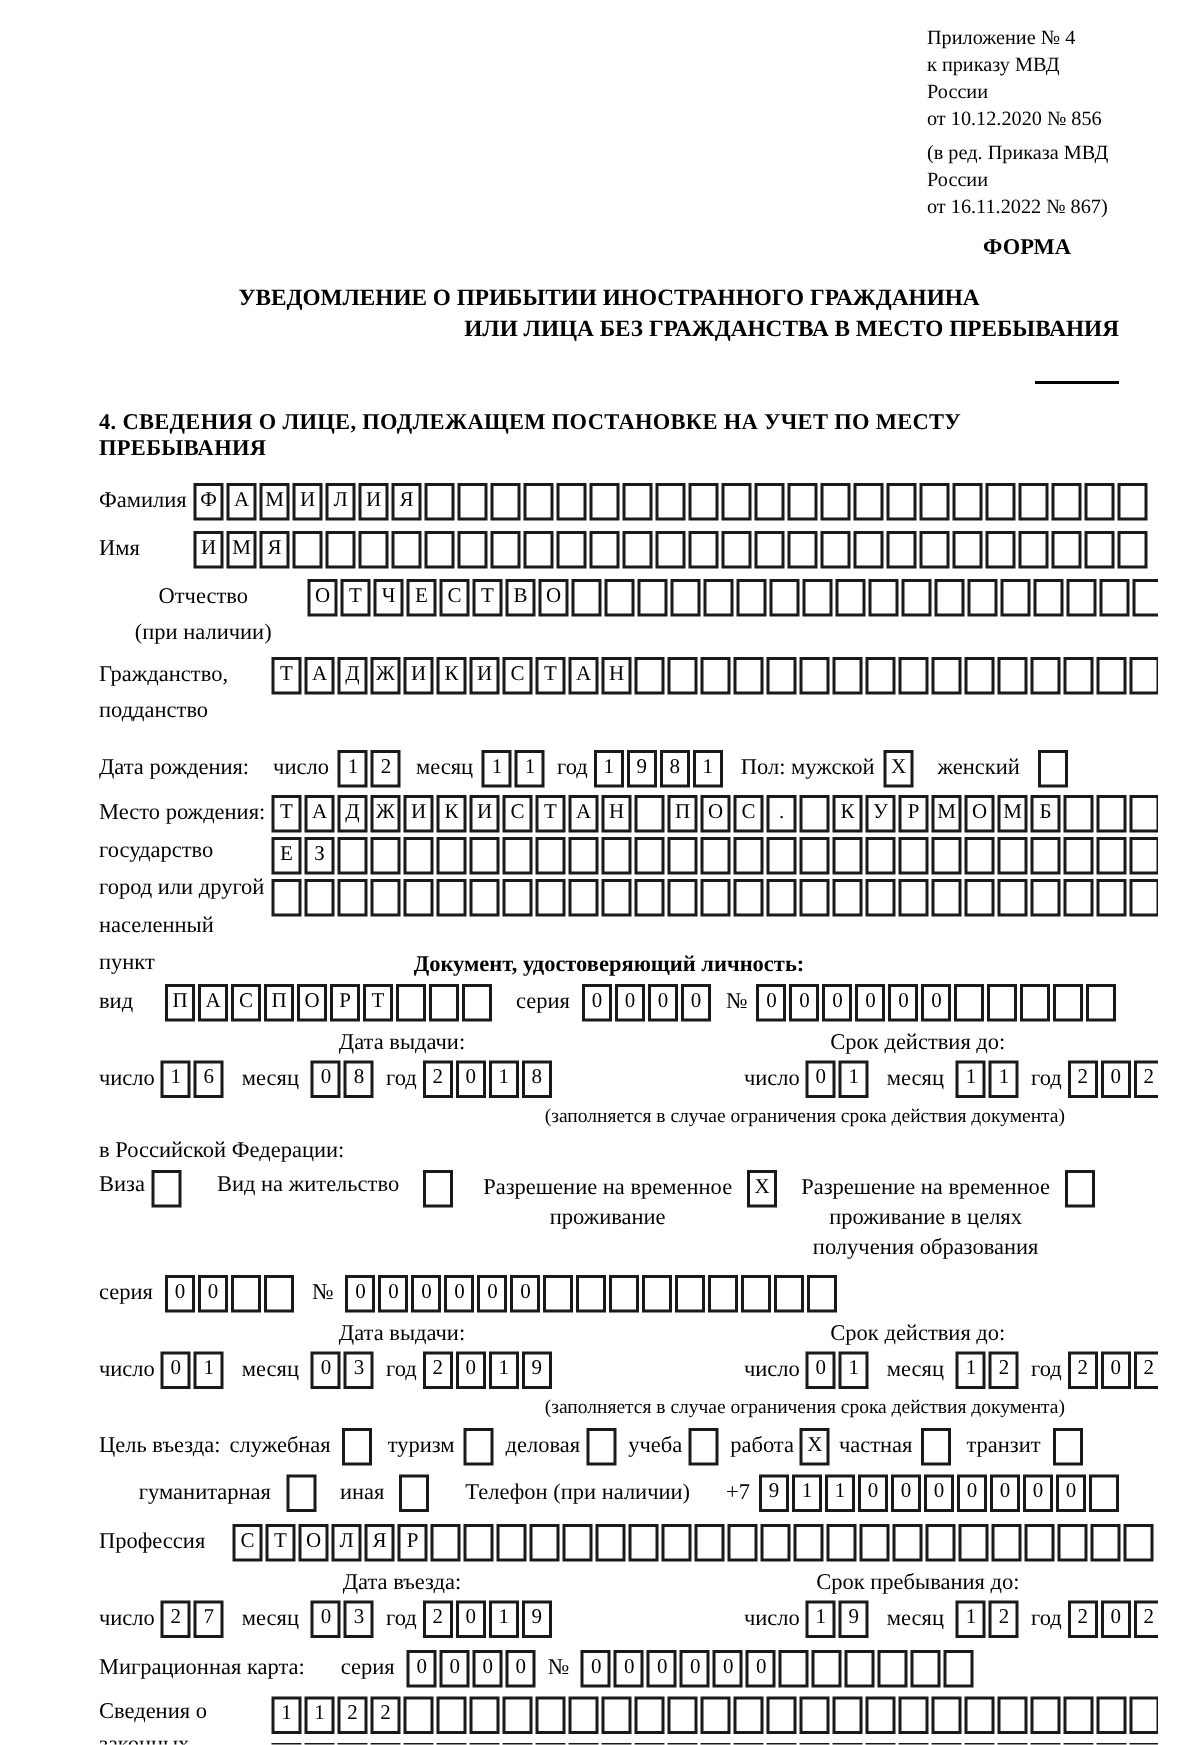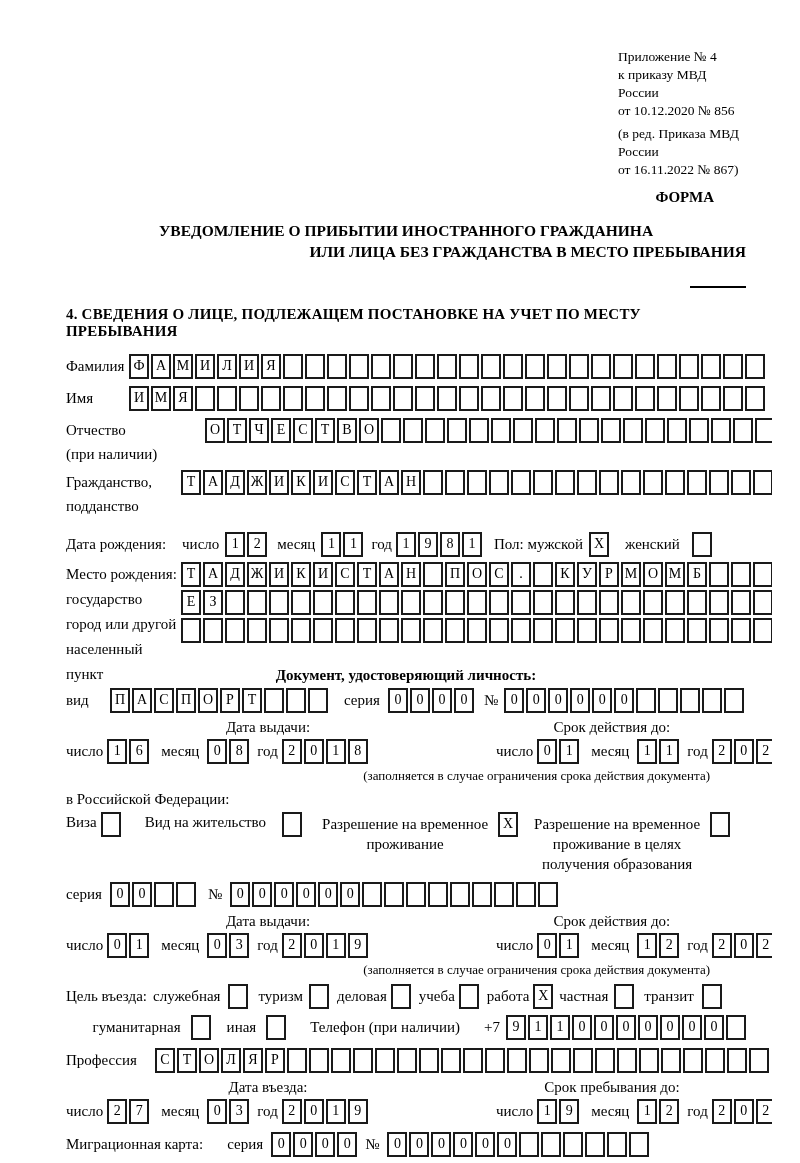--- a/index.html
+++ b/index.html
@@ -1,30 +1,30 @@
 <!DOCTYPE html>
 <html><head>
 <meta charset="utf-8">
 <style>
   html,body{margin:0;padding:0;background:#fff;}
   body{width:800px;height:1163px;color:#000;font-family:"Liberation Serif","DejaVu Serif",serif;}
-  .page{box-sizing:border-box;width:772px;height:1163px;padding:48px 26px 0 66px;overflow:hidden;}
+  .page{box-sizing:border-box;width:772px;height:1163px;padding:16px 26px 0 66px;overflow:hidden;}
   .hdr{margin-left:552px;font-size:13.5px;line-height:18px;}
   .hdr .gap-top{margin-top:5px;}
   .forma{text-align:right;padding-right:32px;font-weight:bold;font-size:15px;margin-top:10px;}
   .title{text-align:center;font-weight:bold;font-size:15.5px;line-height:21px;margin-top:14px;}
   .title .t2wrap{display:flex;justify-content:center;align-items:flex-end;gap:10px;flex-direction:column;}
   .blank-line{display:inline-block;width:56px;border-bottom:2px solid #000;height:14px;}
   .sec-heading{font-weight:bold;font-size:15px;letter-spacing:.2px;margin-top:18px;}
   .row{display:flex;align-items:center;margin-top:7px;}
   .row.top{align-items:flex-start;}
   .lbl{font-size:15px;flex:none;}
   .lbl2{font-size:15px;line-height:24px;flex:none;}
   .lc-63{width:63px;}
-  .lc-139{width:139px;}
+  .lc-139{width:139px;text-align:center;}
   .lc-115{width:115px;}
   .lc-89{width:89px;}
   .boxes{display:flex;gap:2px;flex:none;}
   .cell{box-sizing:border-box;flex:none;width:20px;height:25px;border:2px solid #1a1a1a;
         font-size:14px;line-height:20px;text-align:center;background:#fff;}
   .stack>.boxes{margin-bottom:3px;}
   .center-bold{text-align:center;font-weight:bold;font-size:15px;margin-top:8px;}
   .g4{margin-left:4px;} .g6{margin-left:6px;} .g8{margin-left:8px;} .g10{margin-left:10px;}
   .g12{margin-left:12px;} .g16{margin-left:16px;} .g20{margin-left:20px;} .g24{margin-left:24px;}
   .dp{display:flex;align-items:flex-start;margin-top:6px;}

